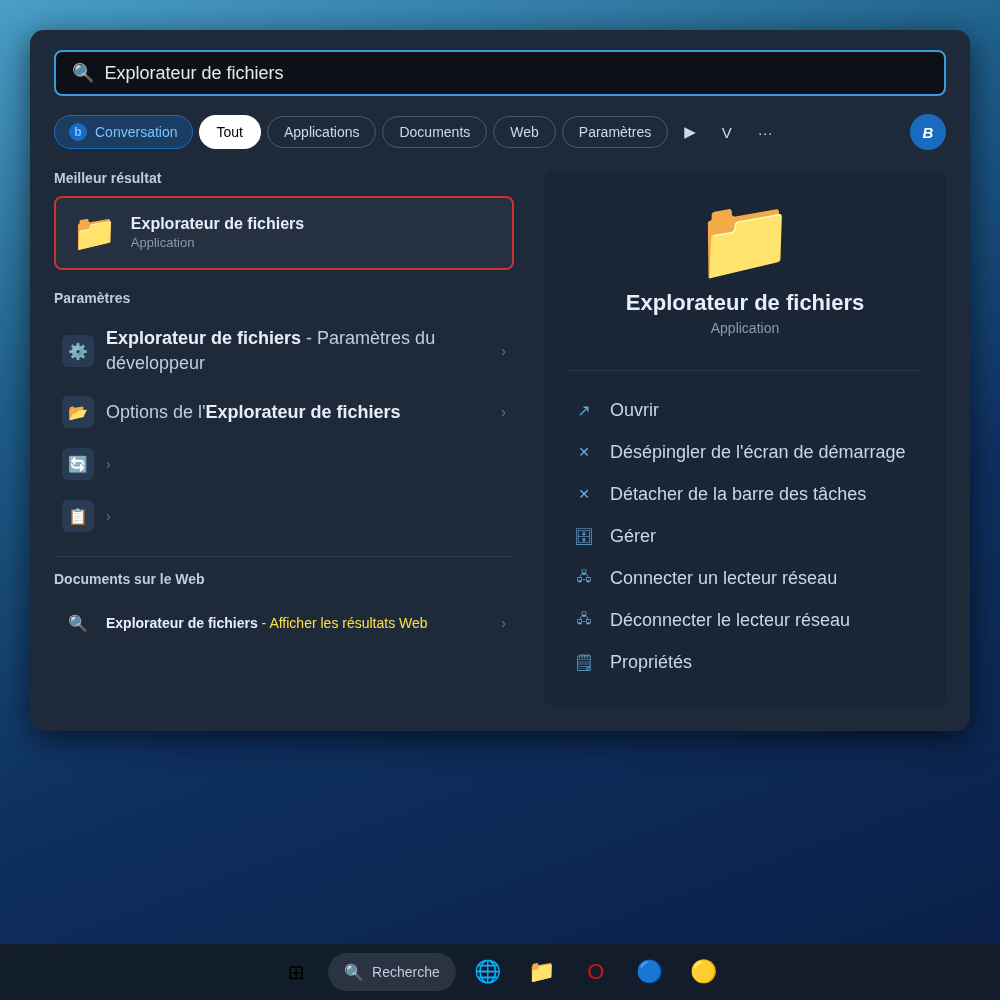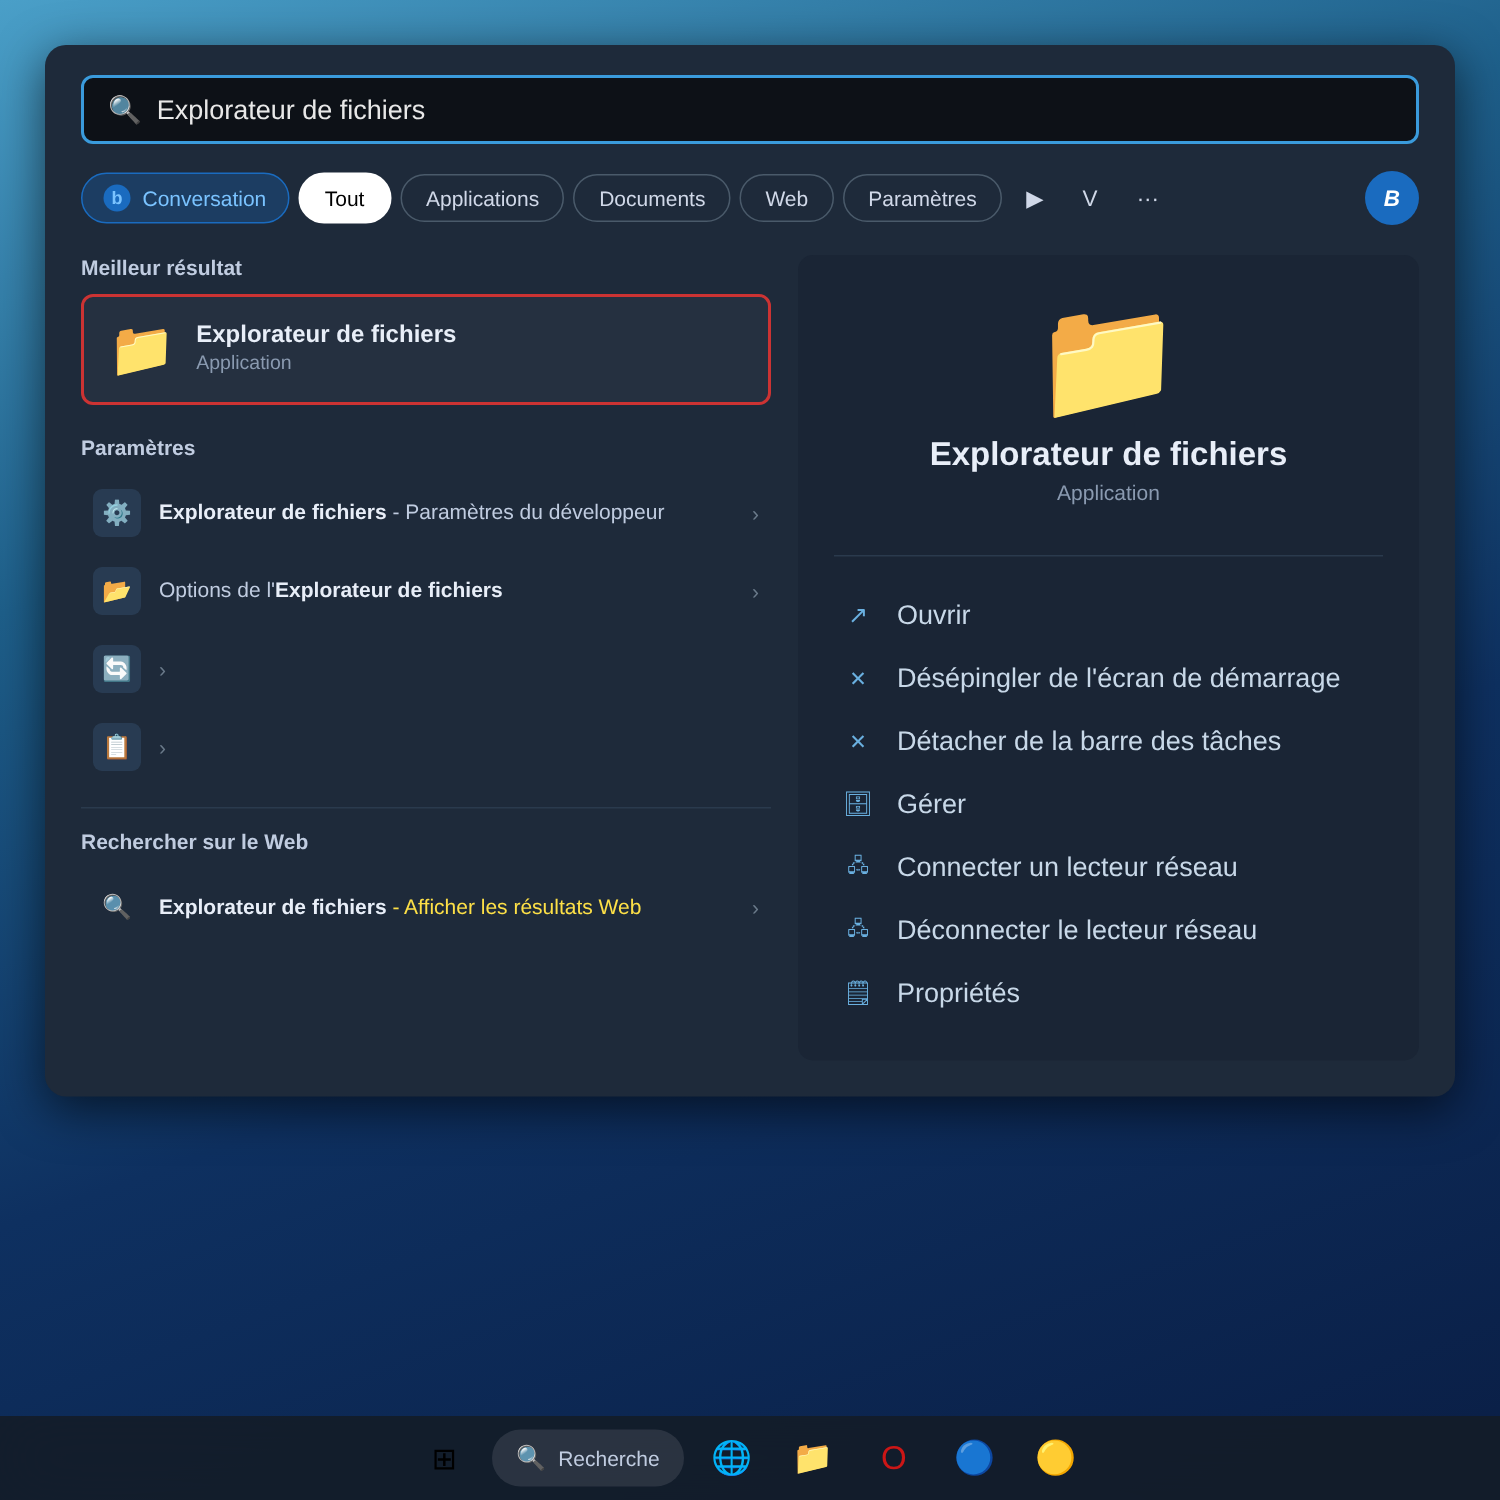--- a/index.html
+++ b/index.html
@@ -132,21 +132,21 @@
       border-radius: 50%;
       display: flex;
       align-items: center;
       justify-content: center;
       font-size: 11px;
     }
 
     
     .main-content {
       display: flex;
-      gap: 2px;
+      gap: 14px;
     }
 
     
     .left-panel {
       width: 460px;
       flex-shrink: 0;
     }
 
     .section-title {
       color: #c0cce0;
@@ -200,21 +200,21 @@
       border-radius: 6px;
       display: flex;
       align-items: center;
       justify-content: center;
       flex-shrink: 0;
       font-size: 16px;
     }
     .settings-item-text {
       flex: 1;
       color: #c0cce0;
-      font-size: 14px;
+      font-size: 18px;
       line-height: 1.4;
     }
     .settings-item-text strong {
       color: #e8eef8;
     }
     .chevron-right {
       color: #6a7a8a;
       font-size: 14px;
     }
 
@@ -443,21 +443,21 @@
           <span class="chevron-right">›</span>
         </li>
         <li>
           <div class="settings-item-icon">📋</div>
           <span class="chevron-right">›</span>
         </li>
       </ul>
 
       <hr class="divider-line">
 
-      <div class="section-title">Rechercher sur le Web</div>
+      <div class="section-title">Documents sur le Web</div>
       <div class="web-search-item">
         <div class="search-icon-sm">🔍</div>
         <div class="web-search-text">
           <span class="bold-part">Explorateur de fichiers</span>
           <span class="light-part"> - Afficher les résultats Web</span>
         </div>
         <span class="chevron-right">›</span>
       </div>
 
     </div>

